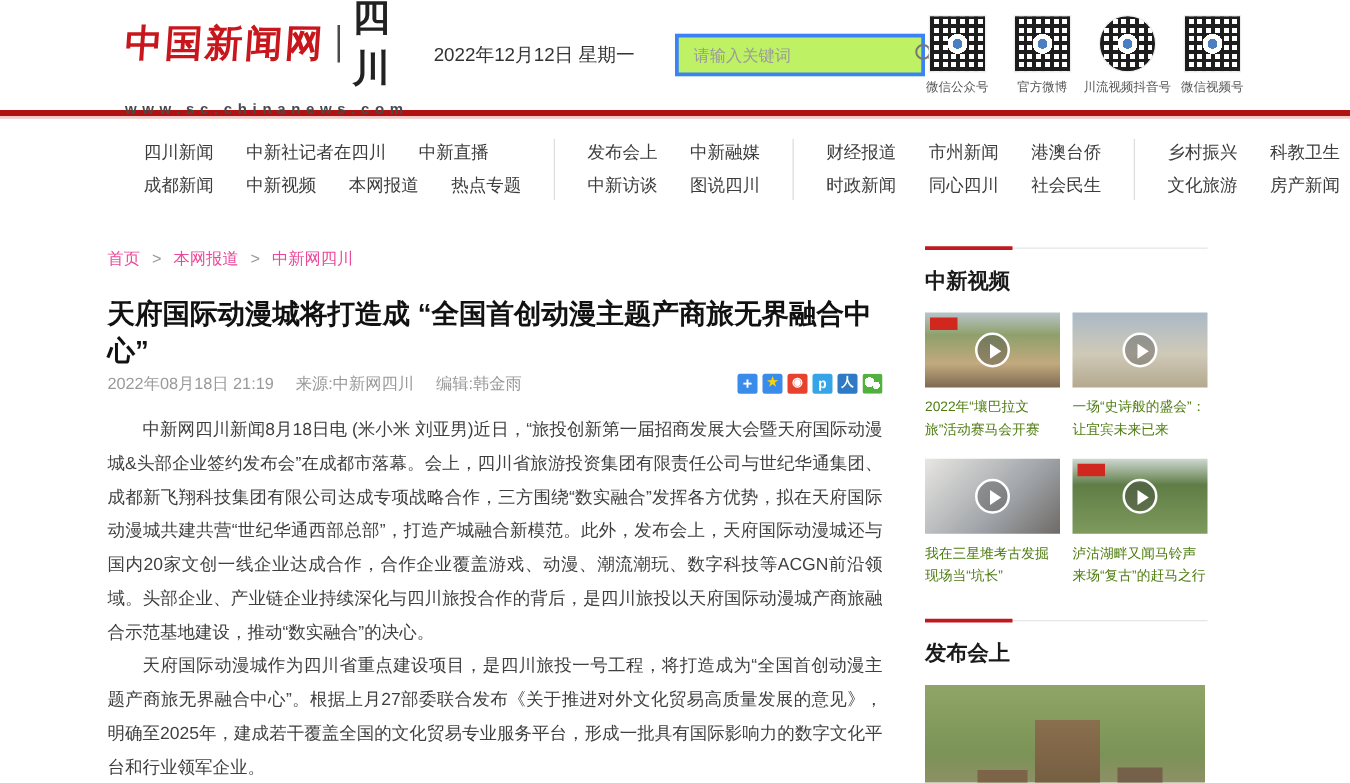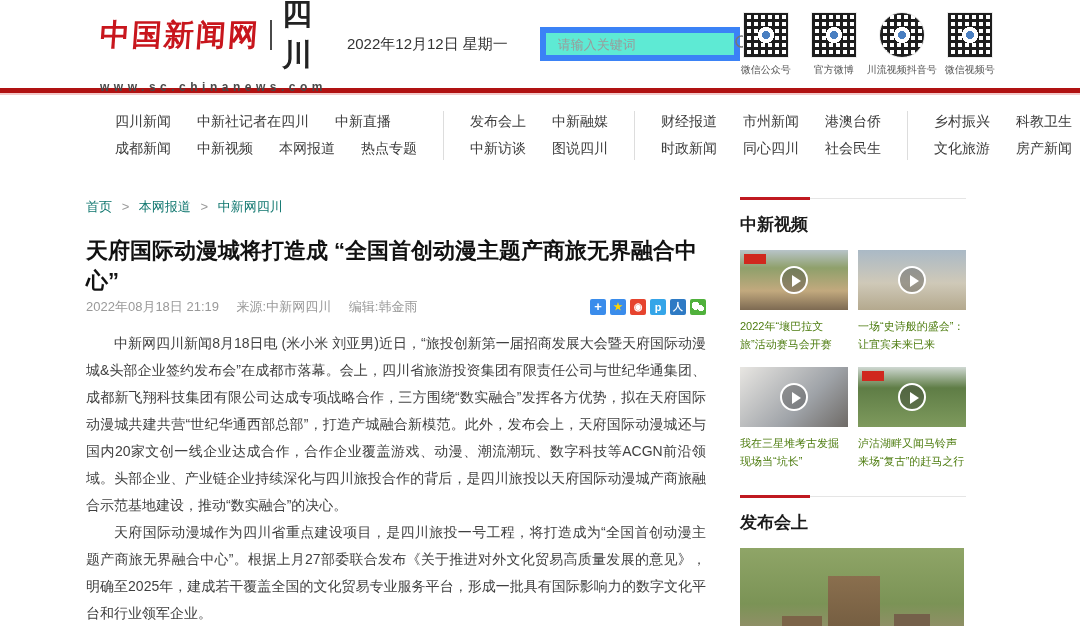--- a/index.html
+++ b/index.html
@@ -9,22 +9,22 @@
   
   .topbar { height:88px; display:flex; align-items:center; padding:0 112px 0 100px; background:#fff; }
   .logo { display:flex; flex-direction:column; cursor:pointer; }
   .logo-row { display:flex; align-items:center; gap:10px; }
   .logo-brand { color:#c8161d; font-size:30px; font-weight:900; letter-spacing:2px;
     transform:skewX(-4deg); white-space:nowrap; }
   .logo-sep { width:3px; height:30px; background:#4a4a4a; }
   .logo-region { color:#222; font-size:30px; font-weight:900; letter-spacing:4px; }
   .logo-url { margin-top:4px; font-size:12px; color:#4a4a4a; letter-spacing:4.5px; font-weight:bold; }
   .hdr-date { margin-left:20px; font-size:15px; color:#333; white-space:nowrap; }
-  .search-box { margin-left:32px; width:200px; height:34px; border:6px solid #3b82f6;
-    display:flex; align-items:center; padding:0 8px 0 12px; background:#5eead4; }
+  .search-box { margin-left:32px; width:200px; height:34px; border:3px solid #3b82f6;
+    display:flex; align-items:center; padding:0 8px 0 12px; background:#bef264; }
   .search-box input { flex:1; border:none; outline:none; font-size:13px; color:#333;
     font-family:"Liberation Sans", sans-serif; background:transparent; }
   .search-box input::placeholder { color:#9a9a9a; }
   .search-btn { width:22px; height:22px; display:flex; align-items:center; justify-content:center;
     cursor:pointer; background:none; border:none; }
   .qr-strip { margin-left:auto; display:flex; gap:16px; }
   .qr-item { display:flex; flex-direction:column; align-items:center; width:52px; }
   .qr-img { width:46px; height:46px; border:1px solid #eee;
     background:
       radial-gradient(circle at 50% 50%, #4a7fc1 0 4px, #fff 4px 8px, rgba(0,0,0,0) 8px),
@@ -44,21 +44,21 @@
   .nav-group:first-child{ padding-left:0; }
   .nav-row { display:flex; gap:26px;text-align:right; }
   .nav-item { font-size:14px; color:#3c3c3c; white-space:nowrap; cursor:pointer; }
 
   
   .main { display:flex; padding:24px 0 0 86px; }
   .article-col { width:620px; }
   .side-col { width:226px; margin-left:34px; }
 
   .breadcrumb { font-size:13px; color:#828282; margin-bottom:20px; }
-  .breadcrumb a { color:#0f766e; text-decoration:none; cursor:pointer; }
+  .breadcrumb a { color:#ec4899; text-decoration:none; cursor:pointer; }
   .crumb-sep { margin:0 6px; color:#9a9a9a; }
 
   .art-title { font-size:22px; font-weight:bold; color:#111; line-height:30px; margin-bottom:2px; }
   .meta-row { display:flex; align-items:center; margin-bottom:14px; }
   .meta-text { font-size:13px; color:#999; }
   .meta-text span { margin-right:14px; }
   .share-bar { margin-left:auto; display:flex; gap:4px; }
   .share-ic { width:16px; height:16px; border-radius:2px; color:#fff; font-size:11px; line-height:16px;
     text-align:center; cursor:pointer; font-weight:bold; overflow:hidden; }
   .ic-more   { background:#3a8ceb; font-size:13px; }

